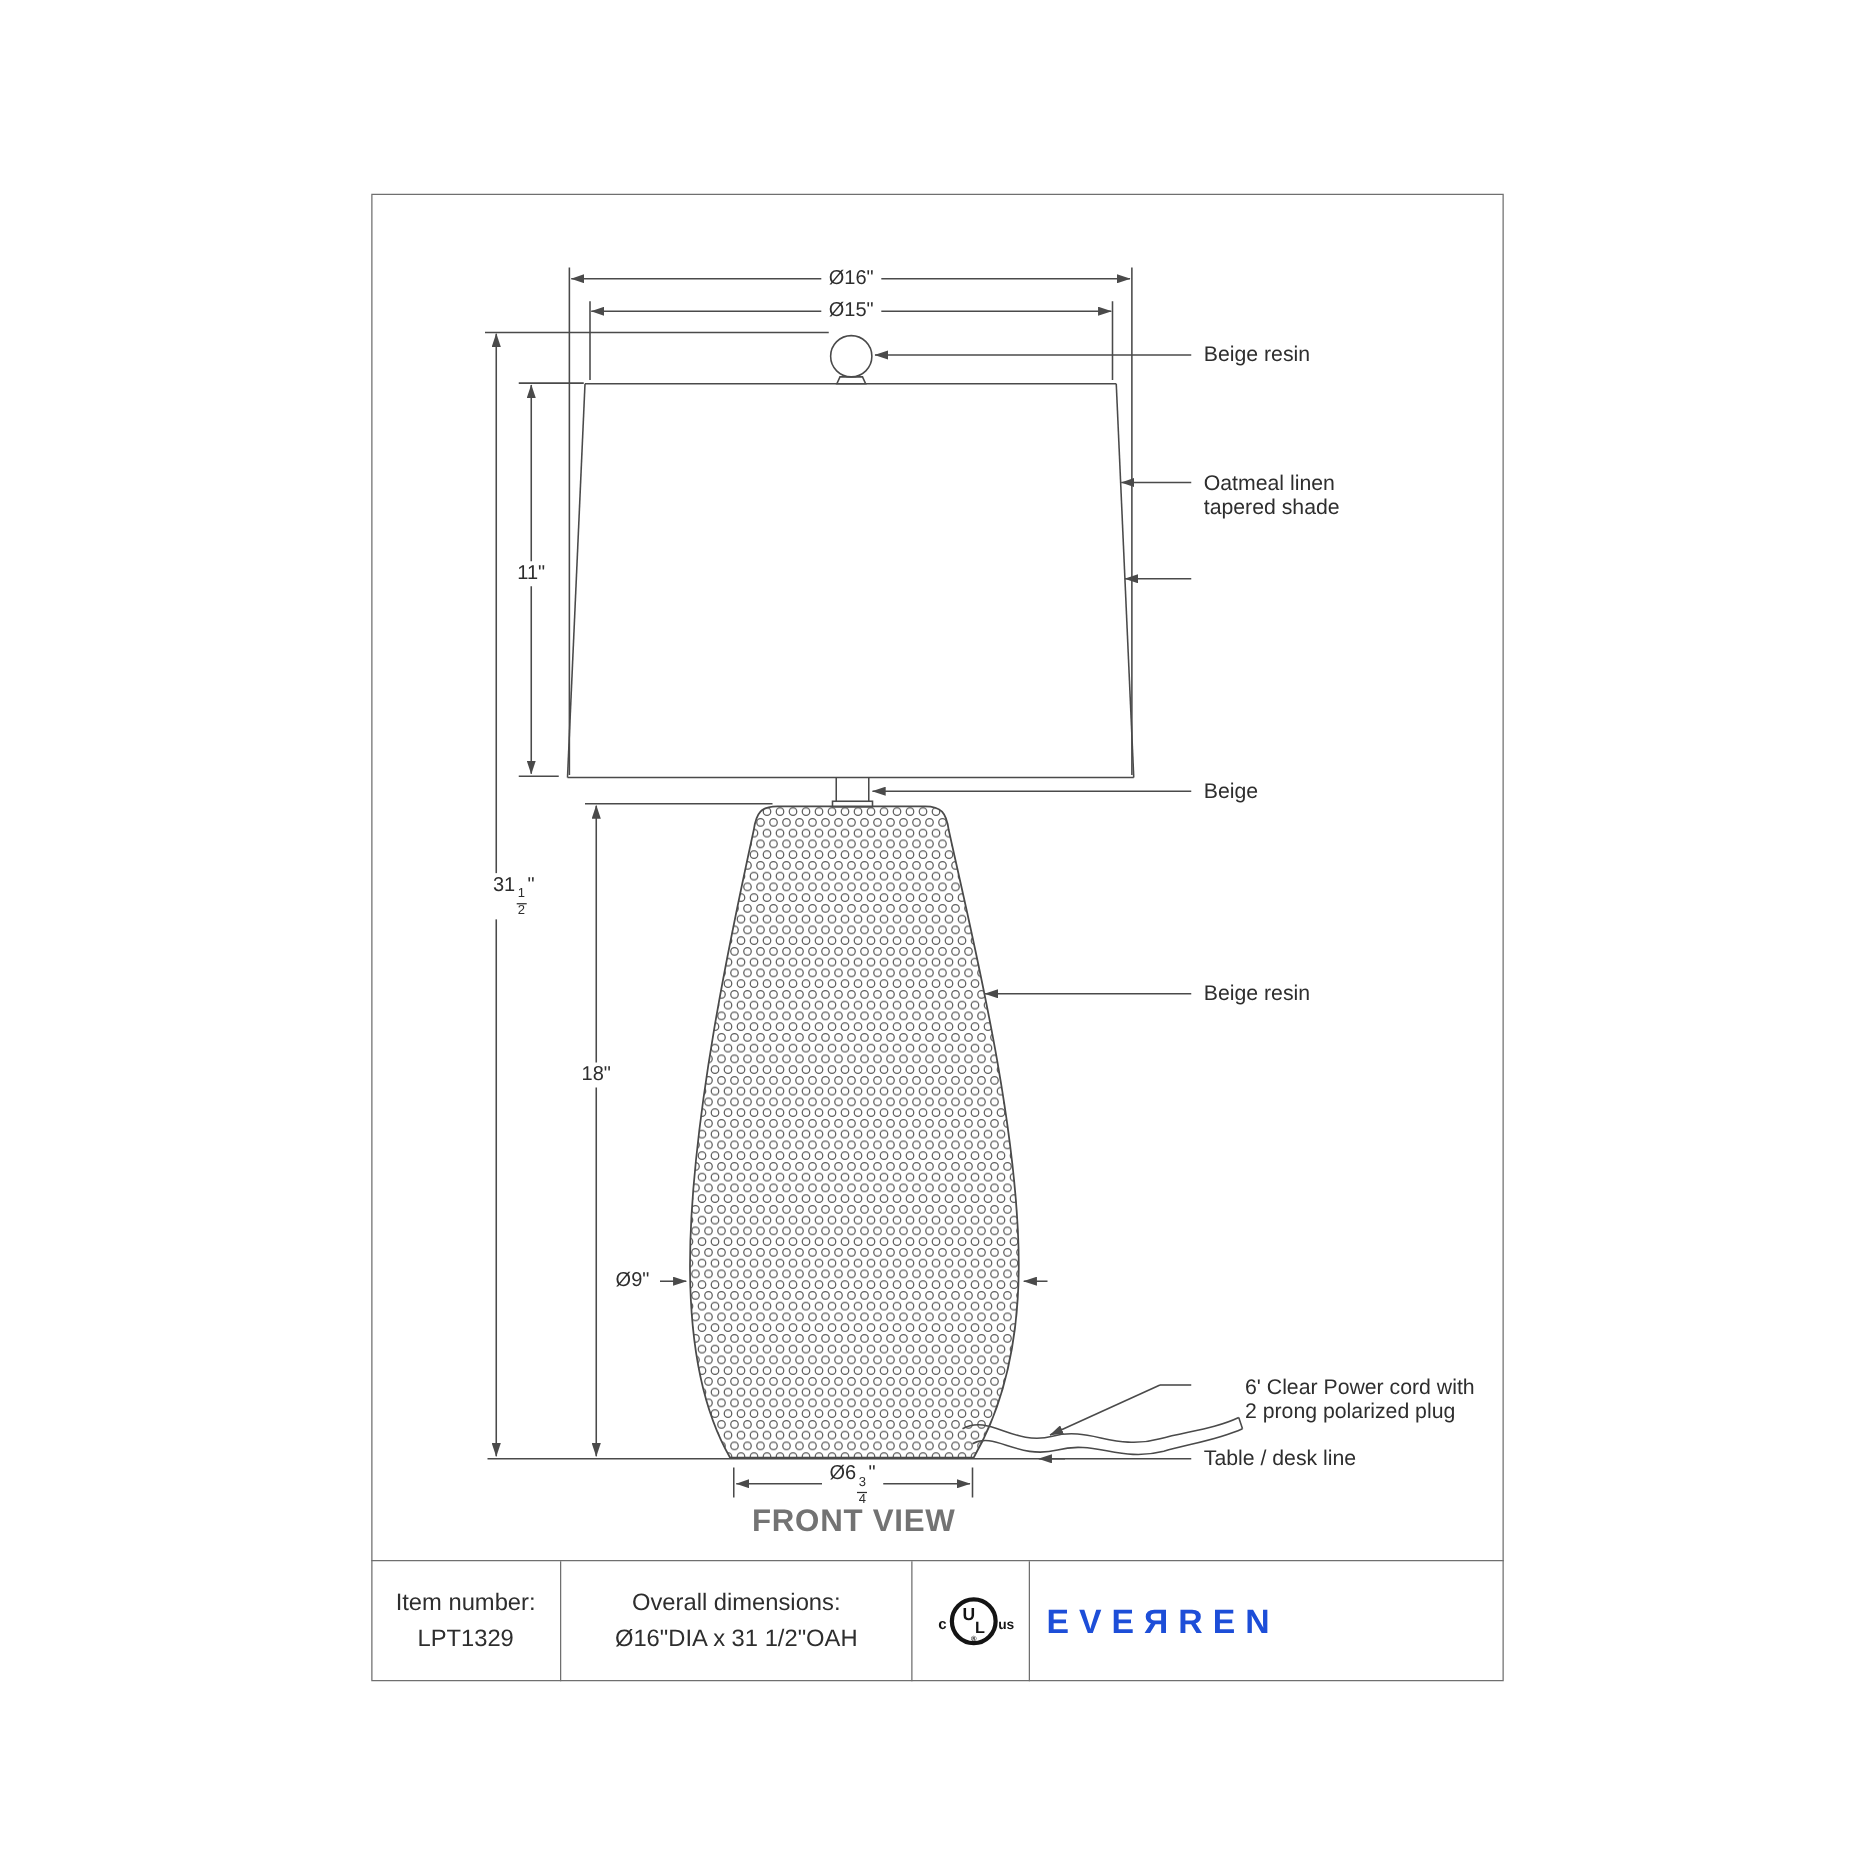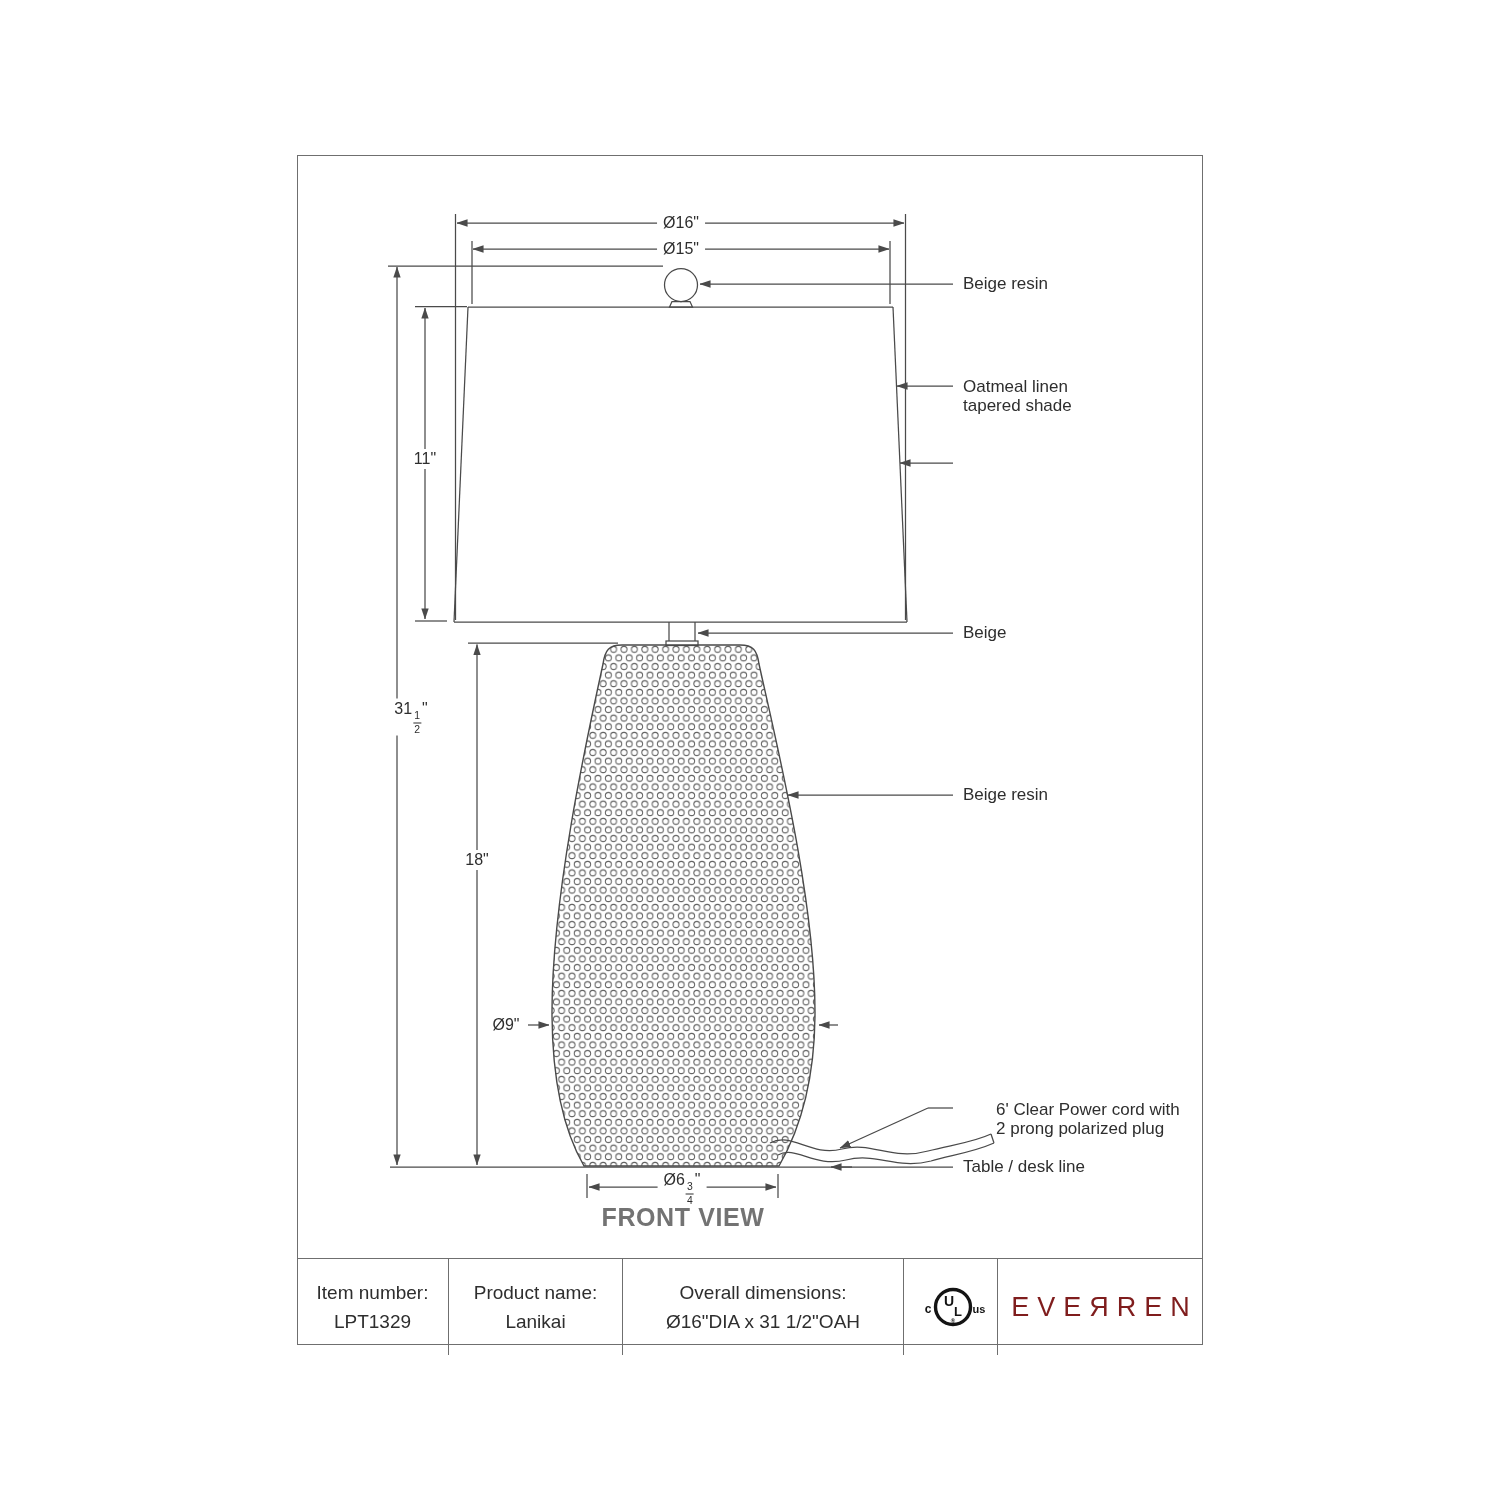--- a/index.html
+++ b/index.html
@@ -23,28 +23,28 @@
           vertical-align:-0.5em; line-height:1; font-size:0.65em; margin:0 1px; }
   .frac .num { border-bottom:1.2px solid #2e2e2e; padding:0 1px 1px 1px; }
   .frac .den { padding-top:1px; }
   .viewlabel {
     position:absolute; transform:translate(-50%,-50%);
     font-size:25px; letter-spacing:0.6px; color:#737373; white-space:nowrap;font-weight:bold;
   }
 
   .titleblock {
     position:absolute; left:297px; top:1248px; width:906px; height:97px;
-    border-top:1.6px solid #6f6f6f; display:flex; box-sizing:border-box;margin-top:10px;
+    border-top:1.6px solid #6f6f6f; display:flex; box-sizing:border-box;
   }
   .tb-cell { box-sizing:border-box; height:100%; display:flex; flex-direction:column;
              align-items:center; justify-content:center; gap:8px; font-size:19px; line-height:21px; }
   .tb-cell + .tb-cell { border-left:1.6px solid #6f6f6f; }
   .tb-c1 { width:151px; } .tb-c2 { width:174px; } .tb-c3 { width:281px; }
   .tb-c4 { width:94px; }  .tb-c5 { width:206px; }
-  .brand { font-size:27px; font-weight:400; letter-spacing:8px; color:#7f1d1d; text-indent:8px; }
+  .brand { font-size:27px; font-weight:700; letter-spacing:8px; color:#1d4ed8; text-indent:8px; }
   .ul-txt { font-weight:700; fill:#141414; font-family:"Liberation Sans", sans-serif; }
 </style>
 </head>
 <body>
 
 <div class="canvas">
 
   <div class="page-border"></div>
 
   <svg class="draw" width="1500" height="1500" viewBox="0 0 1500 1500">
@@ -160,24 +160,20 @@
     <div>6' Clear Power cord with</div>
     <div>2 prong polarized plug</div>
   </div>
   <div class="lbl" style="left:963px; top:1157px;">Table / desk line</div>
 
   <div class="titleblock">
     <div class="tb-cell tb-c1">
       <div>Item number:</div>
       <div>LPT1329</div>
     </div>
-    <div class="tb-cell tb-c2">
-      <div>Product name:</div>
-      <div>Lanikai</div>
-    </div>
     <div class="tb-cell tb-c3">
       <div>Overall dimensions:</div>
       <div>Ø16"DIA x 31 1/2"OAH</div>
     </div>
     <div class="tb-cell tb-c4">
       <svg width="94" height="95" viewBox="0 0 94 95">
         <circle cx="49" cy="47" r="17.5" fill="none" stroke="#141414" stroke-width="3.4"></circle>
         <text class="ul-txt" x="45" y="46" font-size="14" text-anchor="middle">U</text>
         <text class="ul-txt" x="54" y="56" font-size="13" text-anchor="middle">L</text>
         <text class="ul-txt" x="49" y="62.5" font-size="6" text-anchor="middle">®</text>

